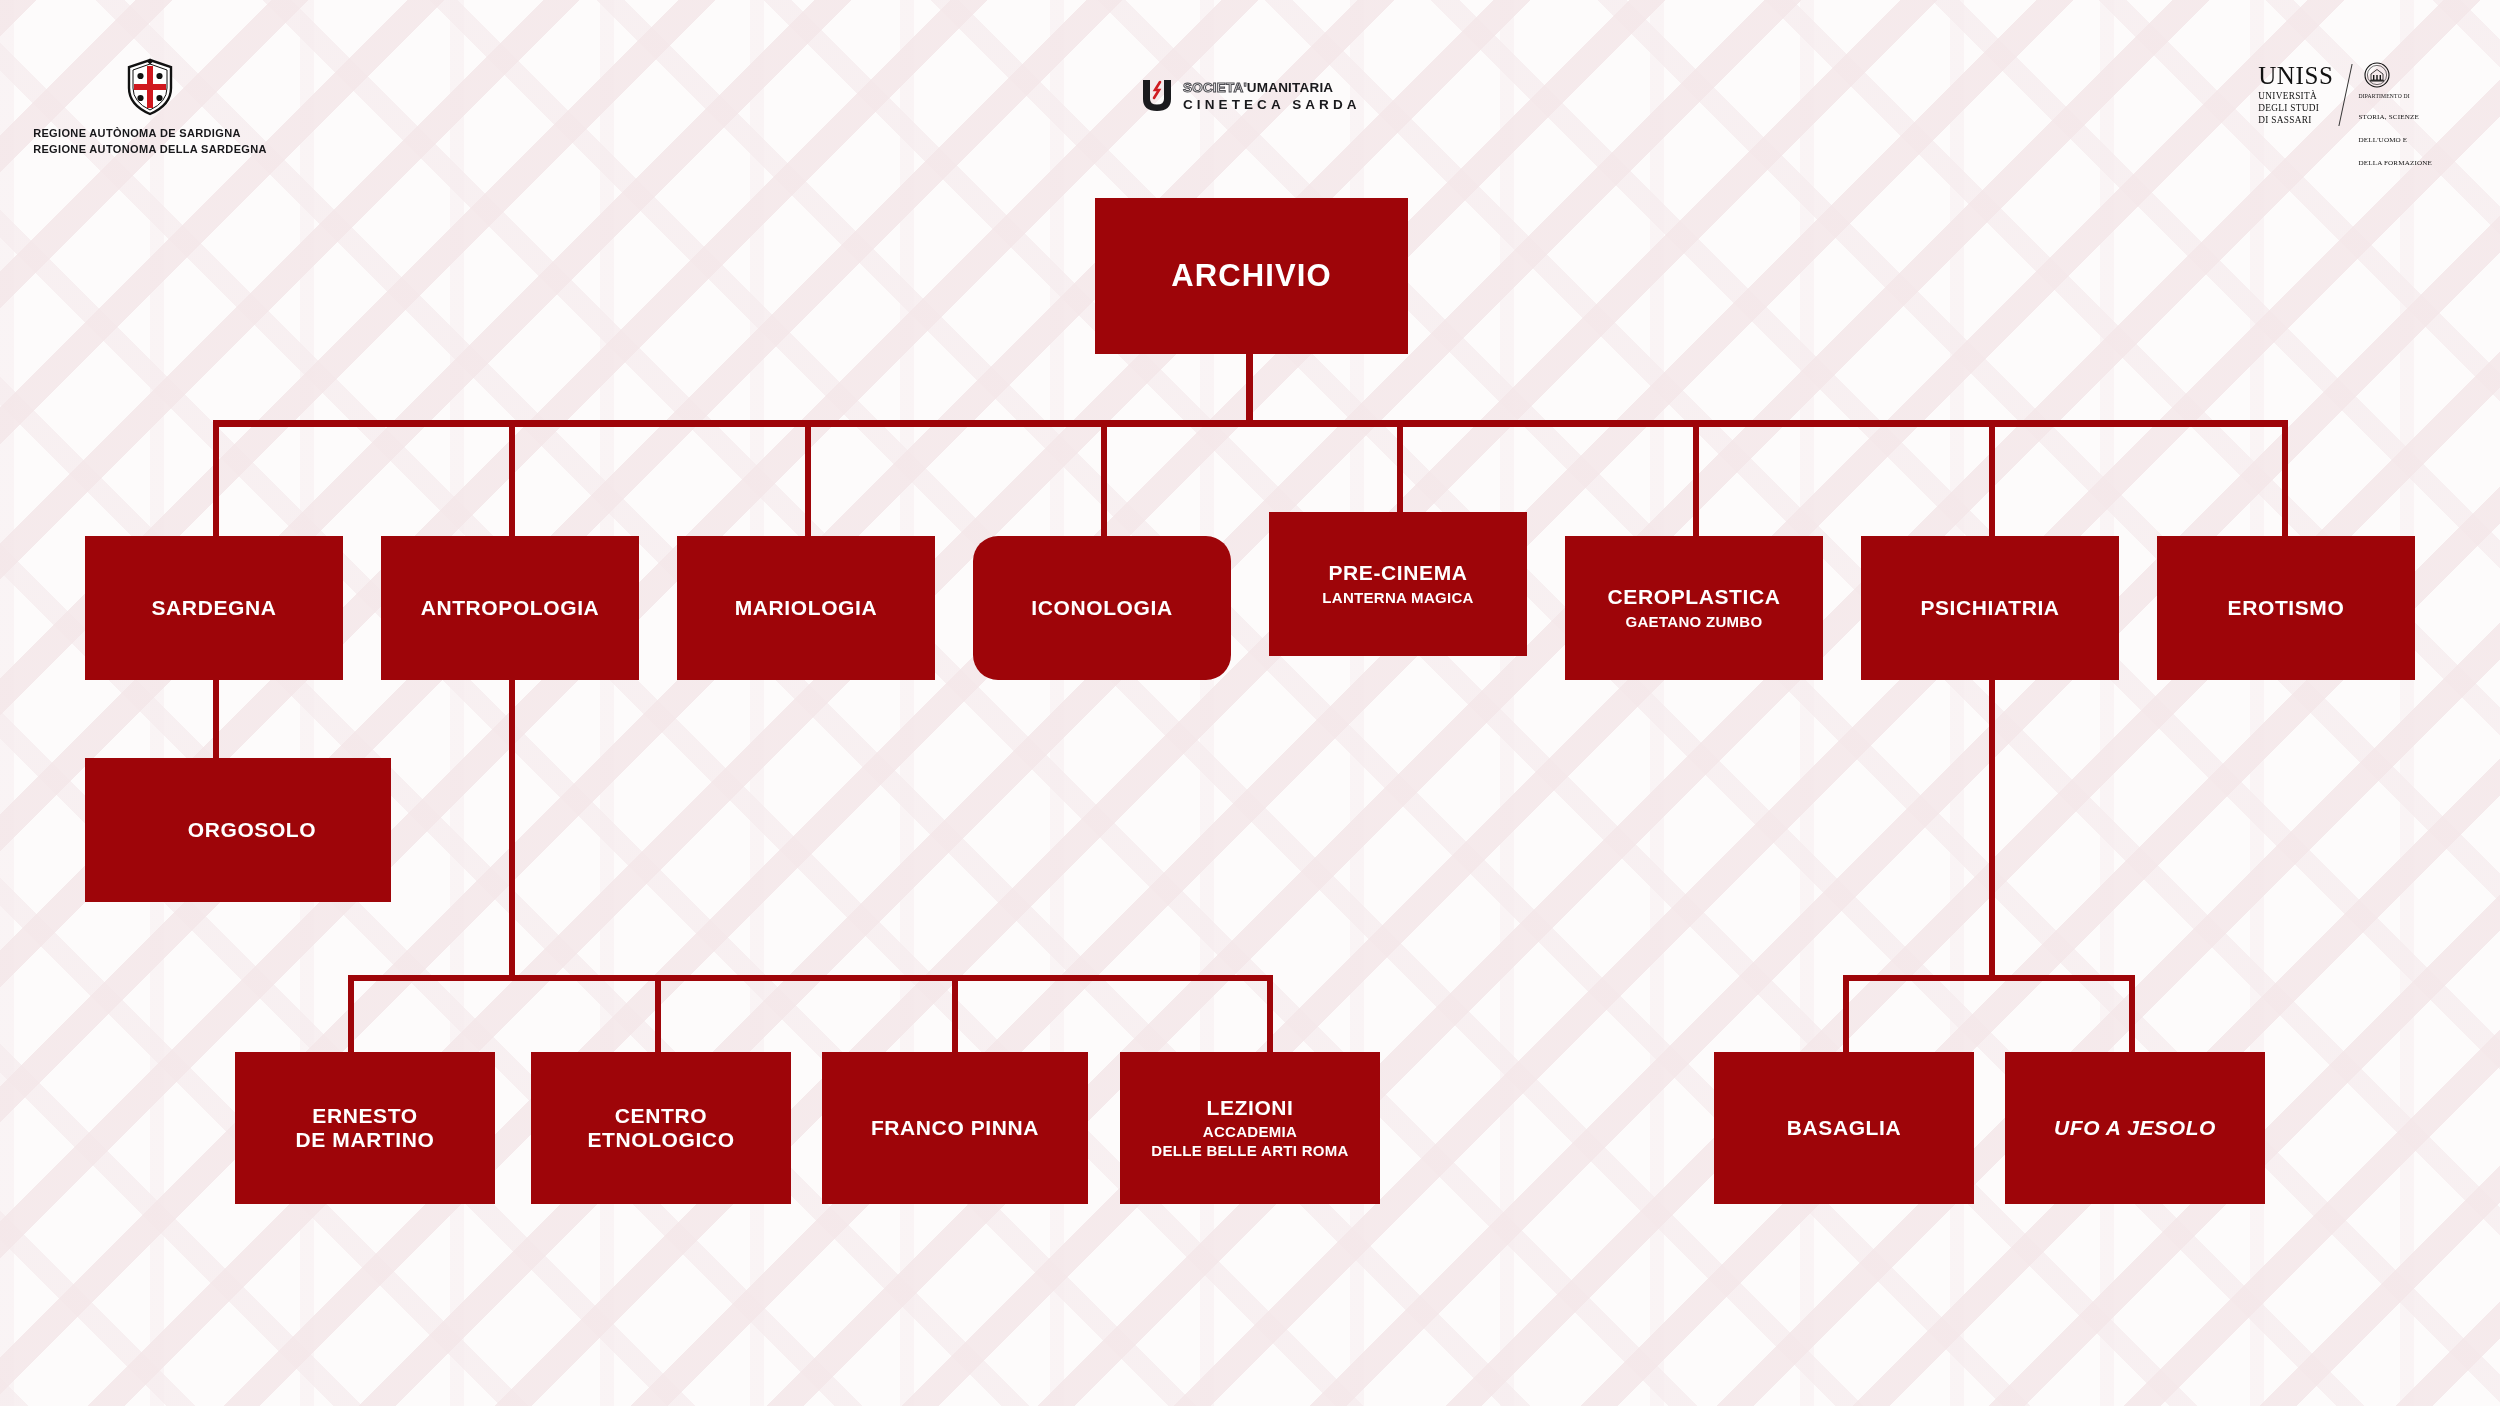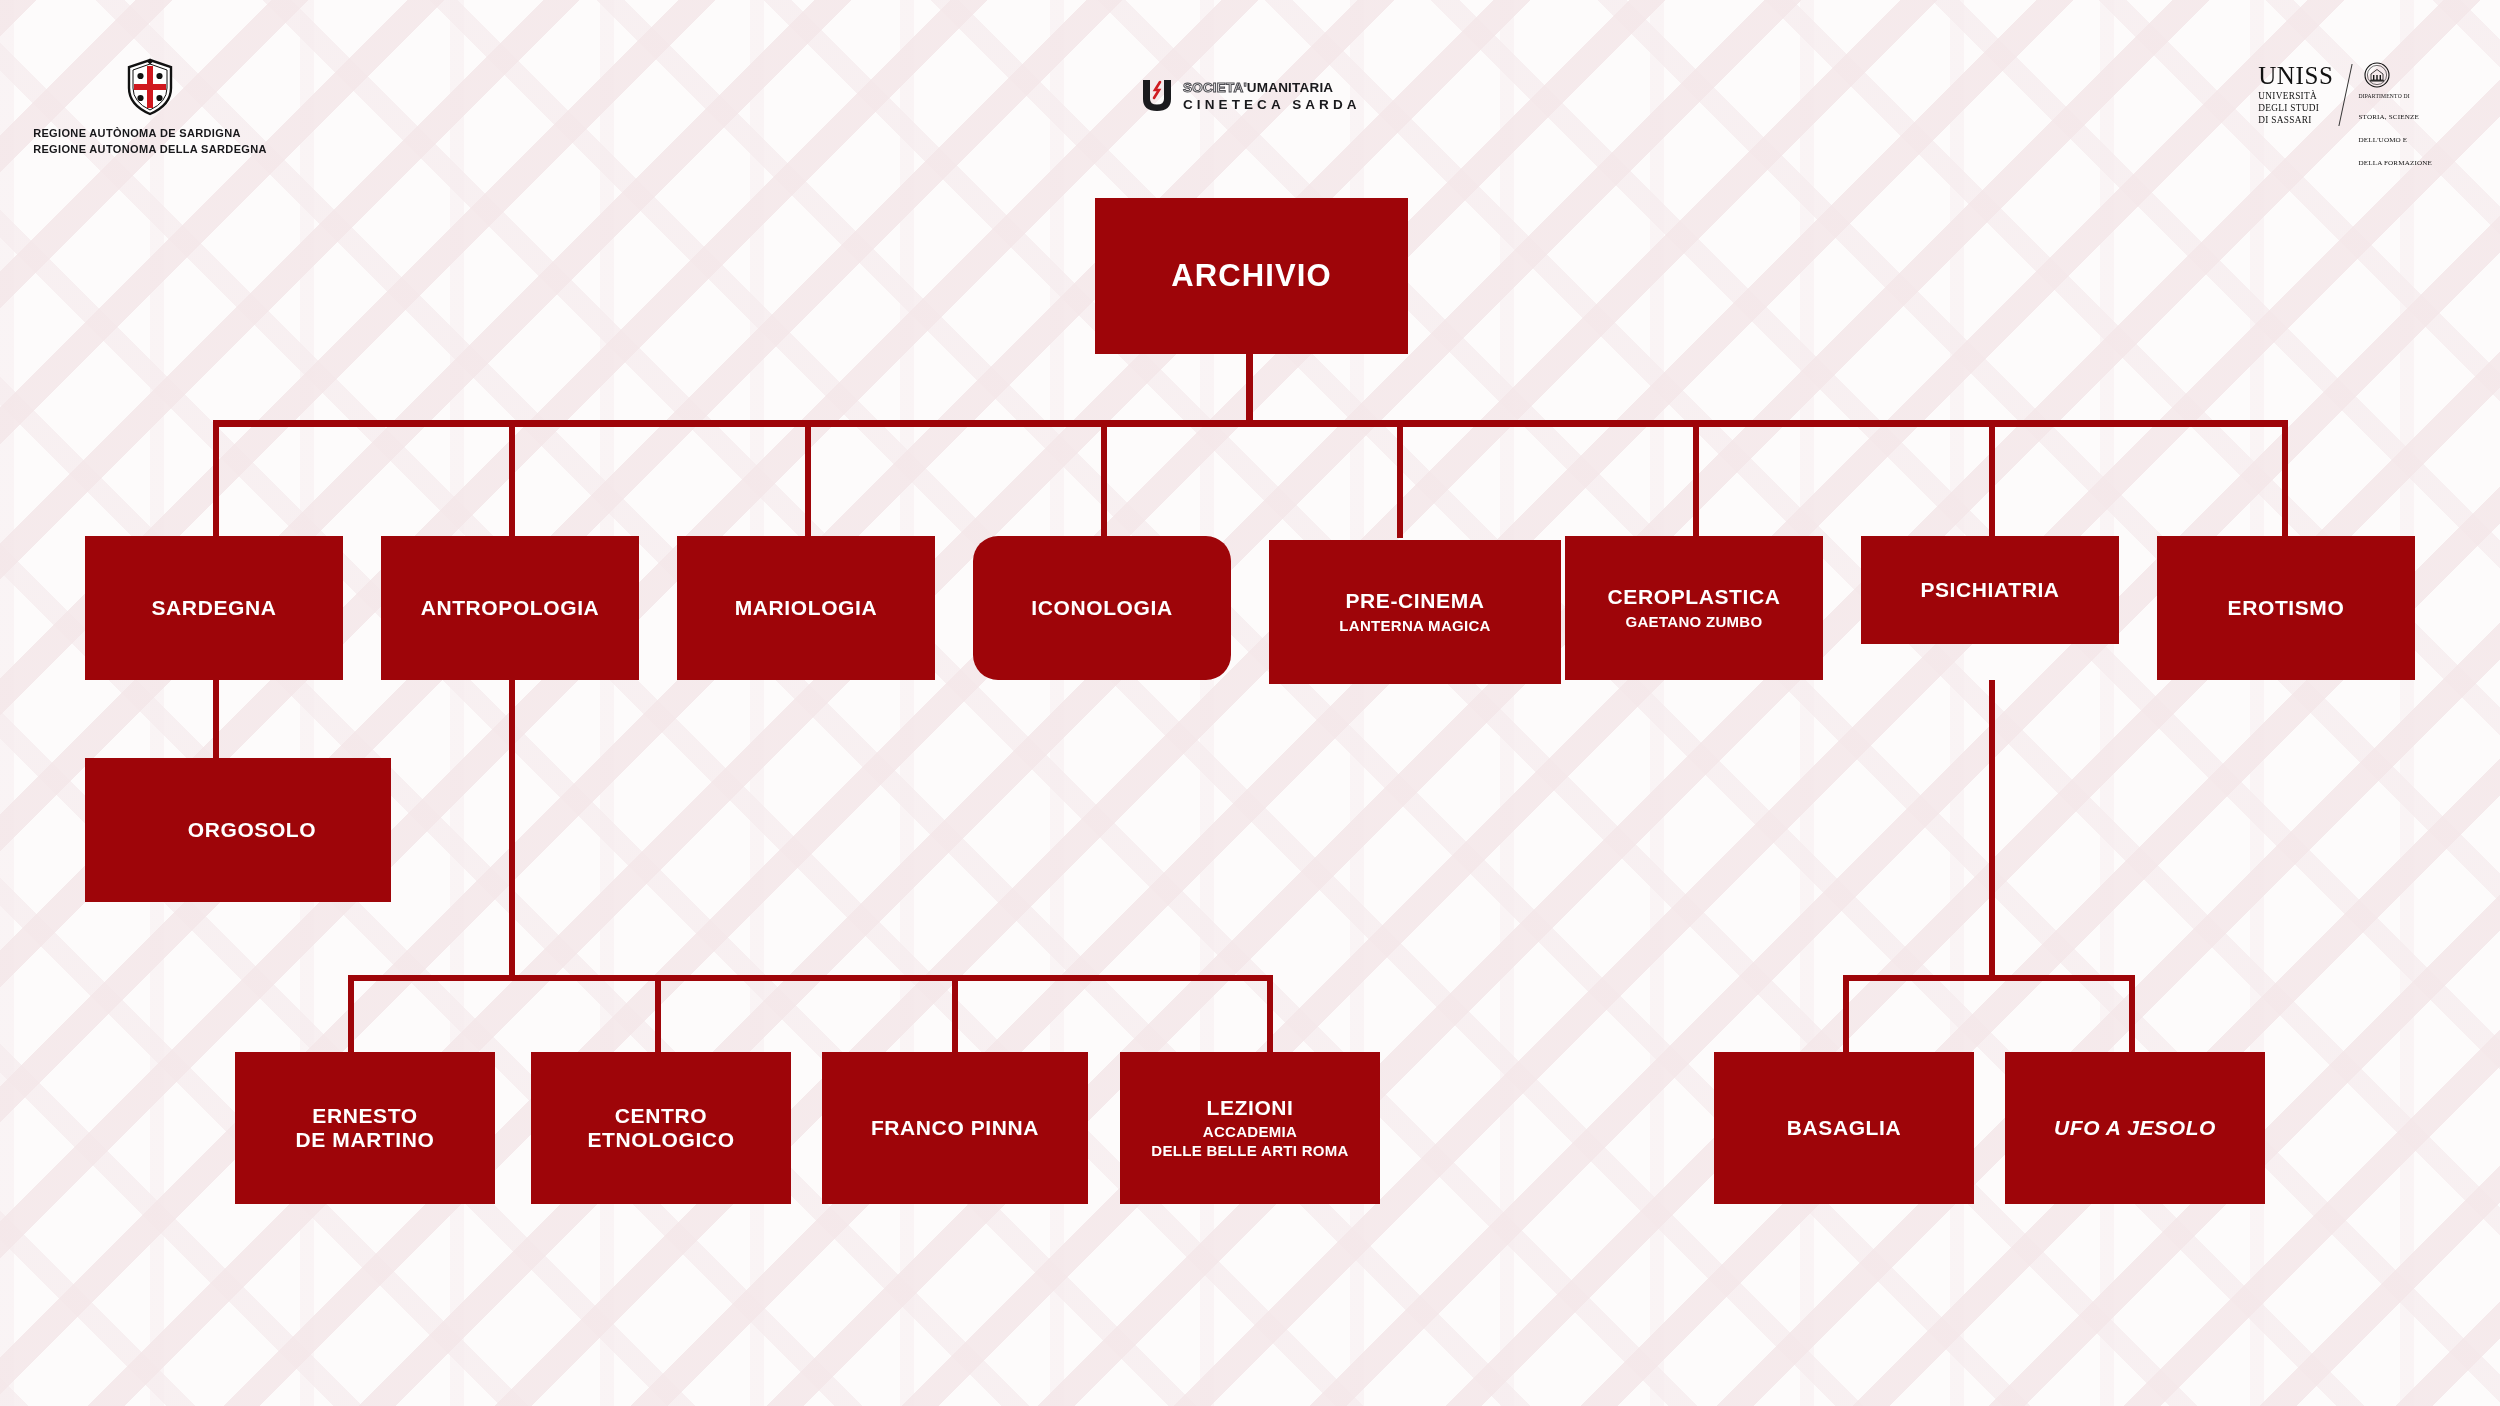--- a/index.html
+++ b/index.html
@@ -166,29 +166,29 @@
   </div>
   <div class="node" style="left:381px;top:536px;width:258px;height:144px;">
     <div class="title">ANTROPOLOGIA</div>
   </div>
   <div class="node" style="left:677px;top:536px;width:258px;height:144px;">
     <div class="title">MARIOLOGIA</div>
   </div>
   <div class="node" style="left:973px;top:536px;width:258px;height:144px;border-radius:25px;">
     <div class="title">ICONOLOGIA</div>
   </div>
-  <div class="node" style="left:1269px;top:540px;width:292px;height:144px;">
+  <div class="node" style="left:1269px;top:512px;width:258px;height:144px;">
     <div class="title">PRE-CINEMA</div>
     <div class="sub">LANTERNA MAGICA</div>
   </div>
   <div class="node" style="left:1565px;top:536px;width:258px;height:144px;">
     <div class="title">CEROPLASTICA</div>
     <div class="sub">GAETANO ZUMBO</div>
   </div>
-  <div class="node" style="left:1861px;top:536px;width:258px;height:108px;">
+  <div class="node" style="left:1861px;top:536px;width:258px;height:144px;">
     <div class="title">PSICHIATRIA</div>
   </div>
   <div class="node" style="left:2157px;top:536px;width:258px;height:144px;">
     <div class="title">EROTISMO</div>
   </div>
 
   <div class="node" style="left:85px;top:758px;width:306px;height:144px;padding-left:36px;">
     <div class="title">ORGOSOLO</div>
   </div>
 

